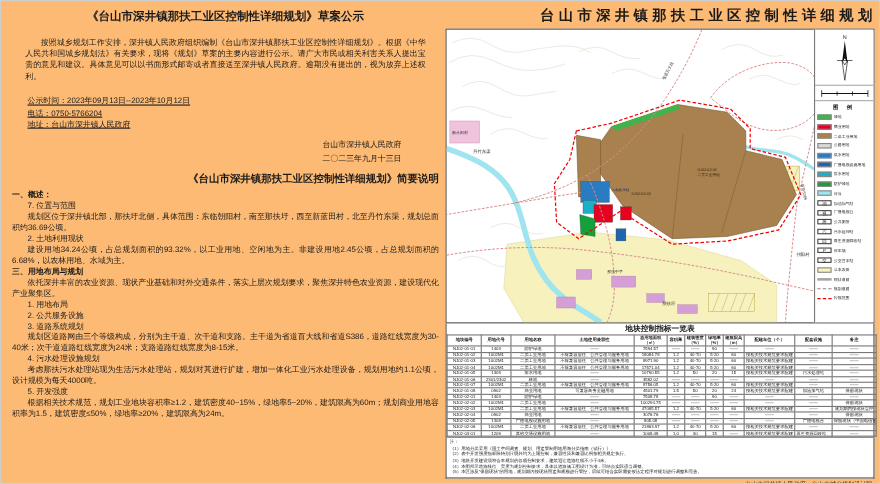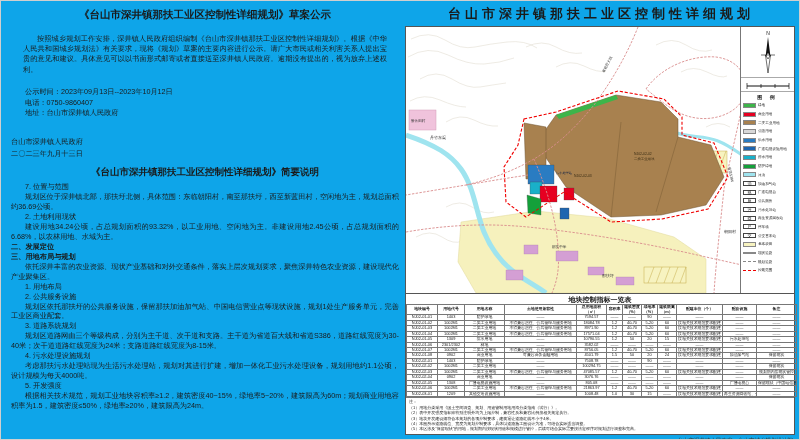--- a/index.html
+++ b/index.html
@@ -1,32 +1,32 @@
 <!DOCTYPE html>
 <html><head>
 <meta charset="utf-8">
 <style>
   html,body{margin:0;padding:0;background:#e8e8e8;}
-  .page{position:relative;width:800px;height:440px;background:#0ea5e9;margin:0 auto;
+  .page{position:relative;width:800px;height:440px;background:#fdba74;margin:0 auto;
         font-family:"Liberation Sans","DejaVu Sans",sans-serif;color:#1a1a1a;
         overflow:hidden;border:1px solid #cfcfcf;box-sizing:border-box;}
   
   .left{position:absolute;left:10px;top:5px;width:388px;}
   .notice-title{font-size:10.5px;font-weight:bold;text-align:center;margin:2px 0 5px 0;}
   .body-para{font-size:7.2px;line-height:1.42;text-align:justify;text-indent:14px;margin:12px;}
-  .info-line{font-size:7.2px;line-height:1.5;margin-left:14px;}
-  .sig-block{text-align:left;padding-right:34px;font-size:7.2px;line-height:1.6;margin-top:17px;}
-  .summary-title{font-size:9.5px;font-weight:bold;text-align:center;margin:7px 0 3px 0;}
+  .info-line{font-size:7.2px;line-height:1.5;margin-left:14px;text-decoration:underline;}
+  .sig-block{text-align:right;padding-right:34px;font-size:7.2px;line-height:1.6;margin-top:7px;}
+  .summary-title{font-size:9.5px;font-weight:bold;text-align:right;margin:7px 0 3px 0;}
   .sline{font-size:7.2px;line-height:1.38;text-align:justify;}
   .sline.head{font-weight:bold;}
   .sline.sub{margin-left:14px;}
   .sline.para{text-indent:14px;}
   
   .right{position:absolute;left:404px;top:2px;width:392px;}
-  .map-title{font-size:13px;font-weight:bold;text-align:center;letter-spacing:4px;margin:2px 0 3px 0;}
+  .map-title{font-size:13px;font-weight:bold;text-align:right;letter-spacing:4px;margin:2px 0 3px 0;}
   .map-frame{position:relative;width:390px;height:268px;border:1px solid #555;box-sizing:border-box;background:#fff;}
   .map-svg{position:absolute;left:0;top:0;}
   .side-panel{position:absolute;right:0;top:0;width:54px;height:100%;background:#fff;
               border-left:0.5px solid #777;box-sizing:border-box;}
   .north-box{height:50px;position:relative;border-bottom:0.5px solid #aaa;}
   .scale-box{height:13px;position:relative;border-bottom:0.5px solid #aaa;}
   .legend-title{font-size:5px;font-weight:bold;text-align:center;letter-spacing:3px;padding:2px 0 1px 0;}
   .legend-list{padding:0 2px;}
   .lg-row{display:flex;align-items:center;height:8.7px;gap:2px;}
   .lg-sw{width:13px;height:5px;border:0.5px solid #888;flex:none;box-sizing:border-box;background:#fff;}
@@ -49,50 +49,49 @@
 </style>
 </head>
 <body>
 
 <div class="page">
 
   <div class="left">
     <div class="notice-title">《台山市深井镇那扶工业区控制性详细规划》草案公示</div>
     <p class="body-para">按照城乡规划工作安排，深井镇人民政府组织编制《台山市深井镇那扶工业区控制性详细规划》。根据《中华人民共和国城乡规划法》有关要求，现将《规划》草案的主要内容进行公示。请广大市民或相关利害关系人提出宝贵的意见和建议。具体意见可以以书面形式邮寄或者直接送至深井镇人民政府。逾期没有提出的，视为放弃上述权利。</p>
     <div class="info-line">公示时间：2023年09月13日--2023年10月12日</div>
-    <div class="info-line">电话：0750-9860407</div>
+    <div class="info-line">电话：0750-5766204</div>
     <div class="info-line">地址：台山市深井镇人民政府</div>
     <div class="sig-block">
       <div>台山市深井镇人民政府</div>
       <div>二〇二三年九月十三日</div>
     </div>
     <div class="summary-title">《台山市深井镇那扶工业区控制性详细规划》简要说明</div>
     <div>
 
+        <div class="sline head">一、概述：</div>
 
         <div class="sline sub">7. 位置与范围</div>
 
-        <div class="sline para">规划区位于深井镇北部，那扶圩北侧，具体范围：东临朝阳村，南至那扶圩，西至新蓝田村，空闲地为主，规划总面积约36.69公顷。</div>
+        <div class="sline para">规划区位于深井镇北部，那扶圩北侧，具体范围：东临朝阳村，南至那扶圩，西至新蓝田村，北至丹竹东渠，规划总面积约36.69公顷。</div>
 
         <div class="sline sub">2. 土地利用现状</div>
 
         <div class="sline para">建设用地34.24公顷，占总规划面积的93.32%，以工业用地、空闲地为主。非建设用地2.45公顷，占总规划面积的6.68%，以农林用地、水域为主。</div>
 
-        <div class="sline head">二、发展定位</div>
 
         <div class="sline head">三、用地布局与规划</div>
 
         <div class="sline para">依托深井丰富的农业资源、现状产业基础和对外交通条件，落实上层次规划要求，聚焦深井特色农业资源，建设现代化产业聚集区。</div>
 
         <div class="sline sub">1. 用地布局</div>
 
 
         <div class="sline sub">2. 公共服务设施</div>
 
-        <div class="sline para">规划区依托那扶圩的公共服务设施，保留那扶加油加气站、中国电信营业点等现状设施，规划1处生产服务单元，完善工业区商业配套。</div>
 
         <div class="sline sub">3. 道路系统规划</div>
 
         <div class="sline para">规划区道路网由三个等级构成，分别为主干道、次干道和支路。主干道为省道百大线和省道S386，道路红线宽度为30-40米；次干道道路红线宽度为24米；支路道路红线宽度为8-15米。</div>
 
         <div class="sline sub">4. 污水处理设施规划</div>
 
         <div class="sline para">考虑那扶污水处理站现为生活污水处理站，规划对其进行扩建，增加一体化工业污水处理设备，规划用地约1.1公顷，设计规模为每天4000吨。</div>
 
         <div class="sline sub">5. 开发强度</div>

